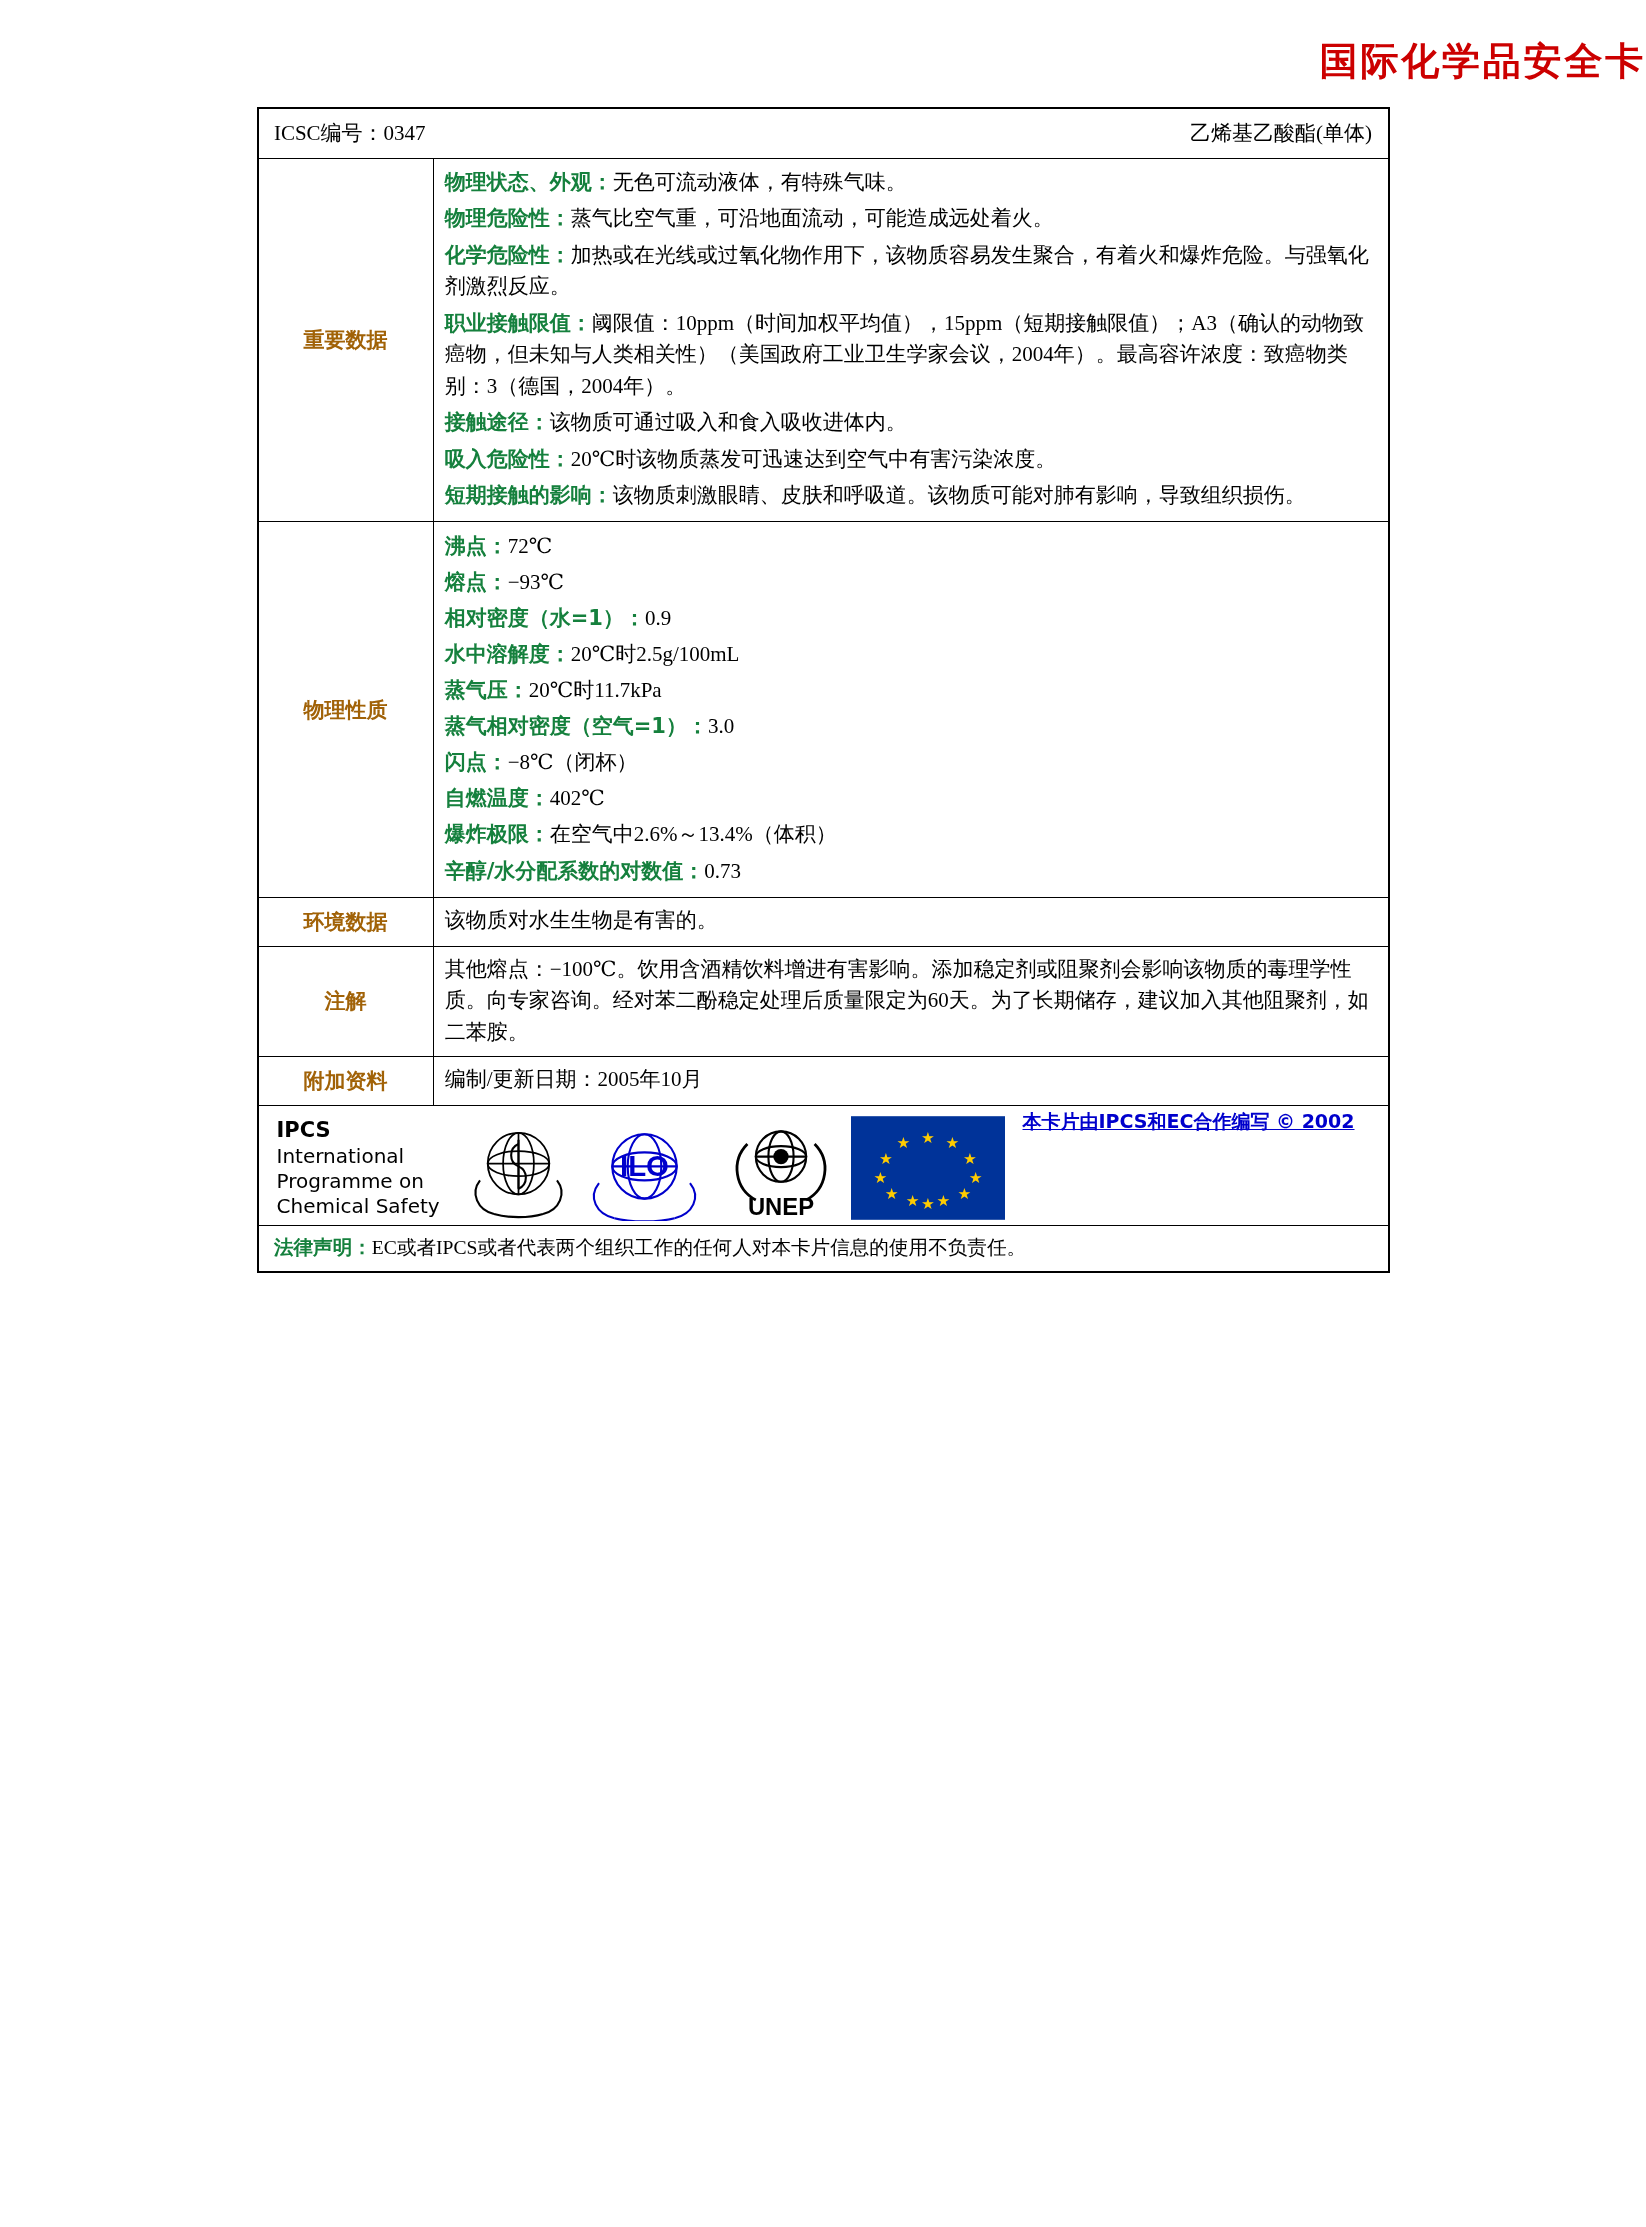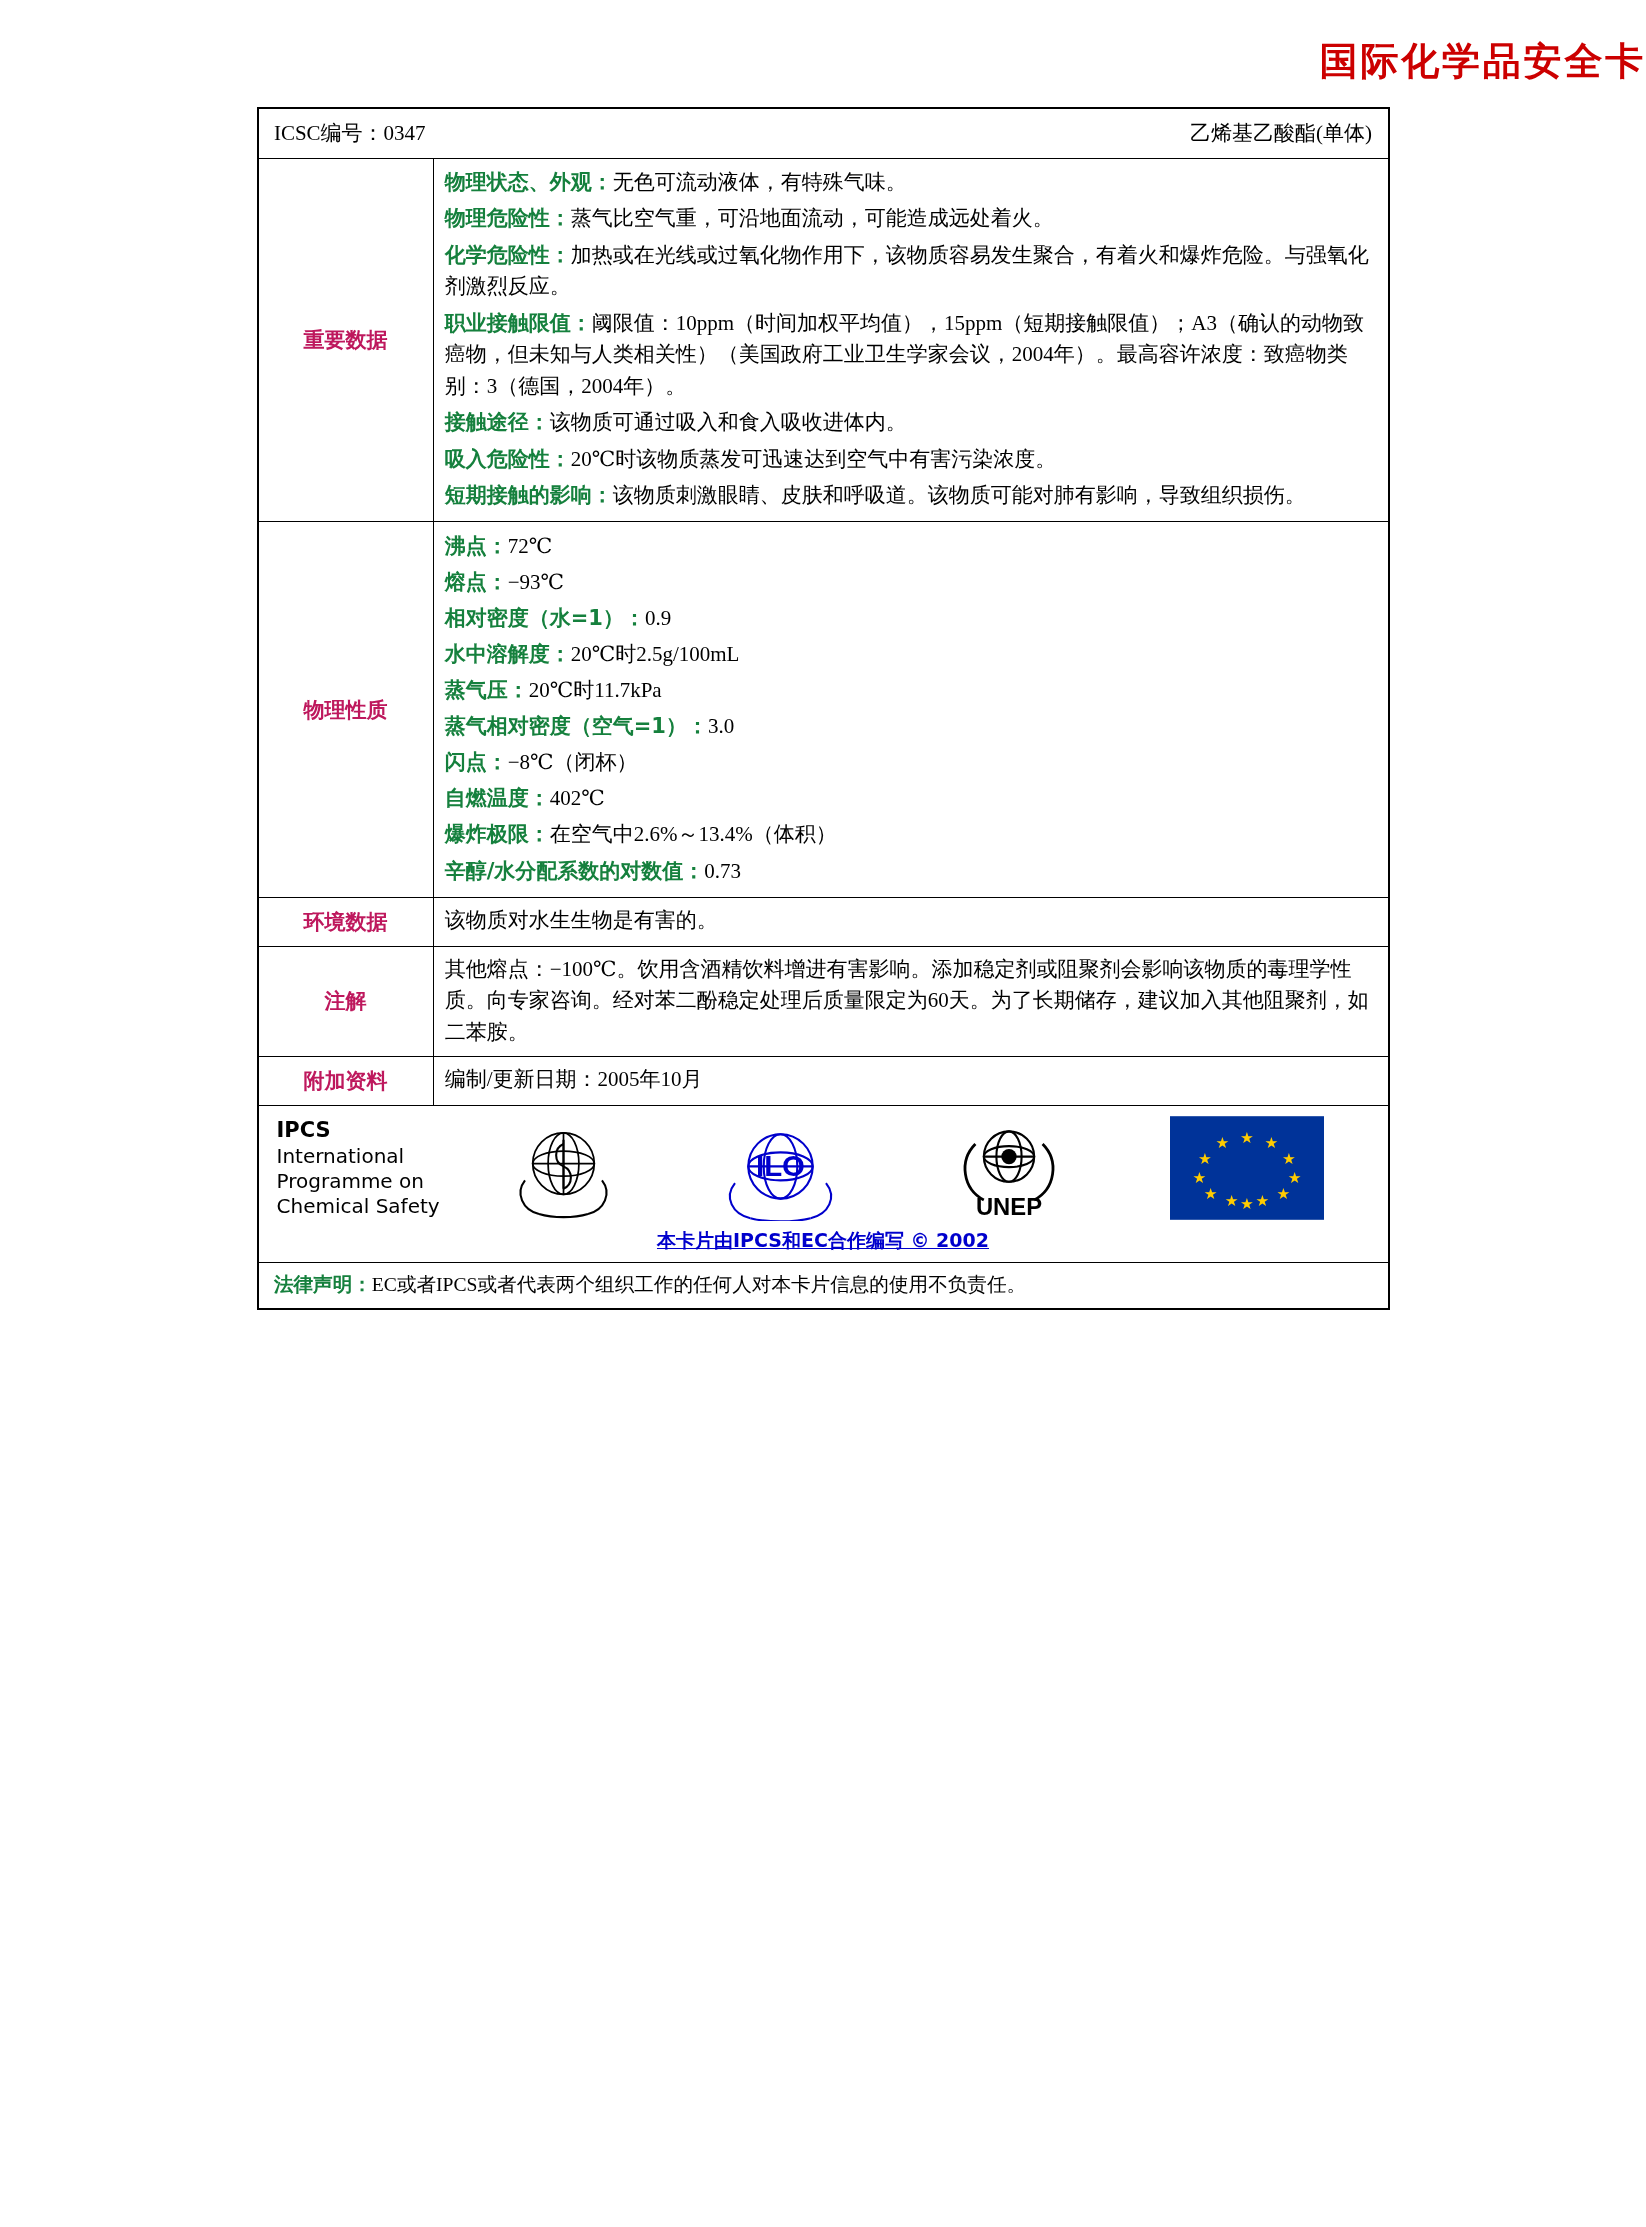--- a/index.html
+++ b/index.html
@@ -46,21 +46,21 @@
     border-bottom: 1.4px solid #000000;
     font-size: 21px;
   }
   .hdr-left { white-space: nowrap; }
   .hdr-right { white-space: nowrap; }
 
   .label-cell {
     width: 175px;
     min-width: 175px;
     border-right: 1.4px solid #000000;
-    color: #be185d;
+    color: #a16207;
     font-family: "DejaVu Sans", "Liberation Sans", sans-serif;
     font-weight: bold;
     font-size: 21px;
     display: flex;
     align-items: center;
     justify-content: center;
     text-align: center;
     padding: 7px 4.2px;
     box-sizing: border-box;
   }
@@ -79,21 +79,21 @@
     font-weight: bold;
   }
   .v { color: #000000; }
   .plain { color: #000000; }
 
   .notes-cell { line-height: 1.5; }
 
   
   .logo-row {
     display: flex;
-    flex-direction: column;
+    flex-direction: row;
     border-bottom: 1.4px solid #000000;
     padding: 0;
   }
   .logo-inner {
     display: flex;
     align-items: center;
     padding: 9.8px 18px 4.2px 18px;
   }
   .ipcs-block {
     width: 182px;

